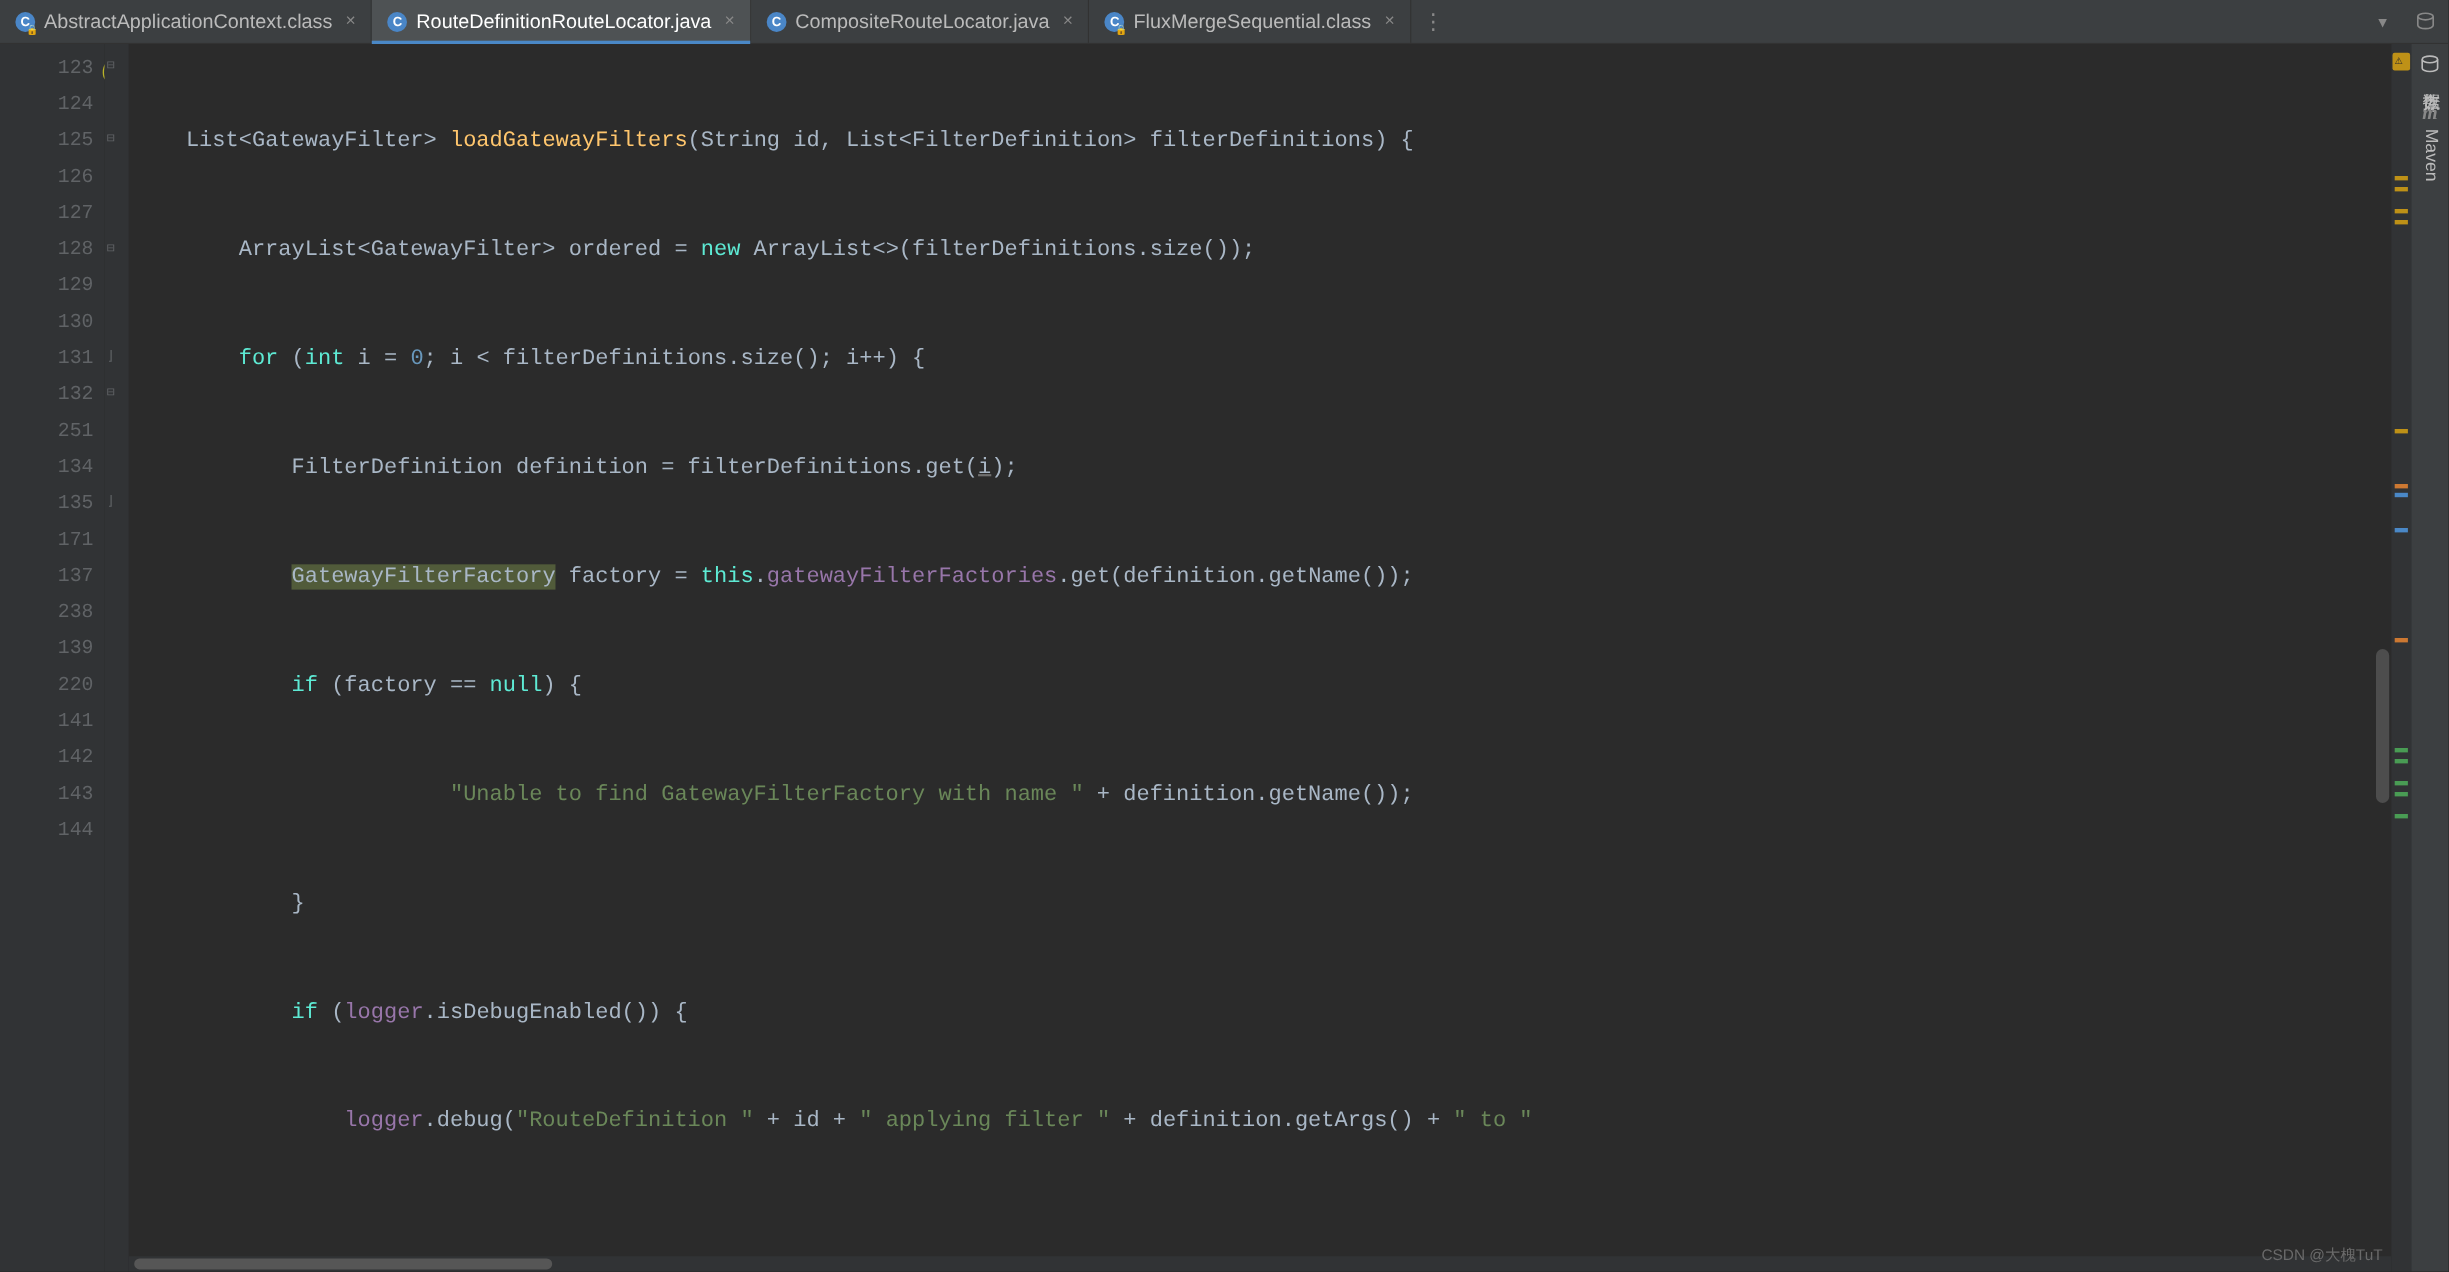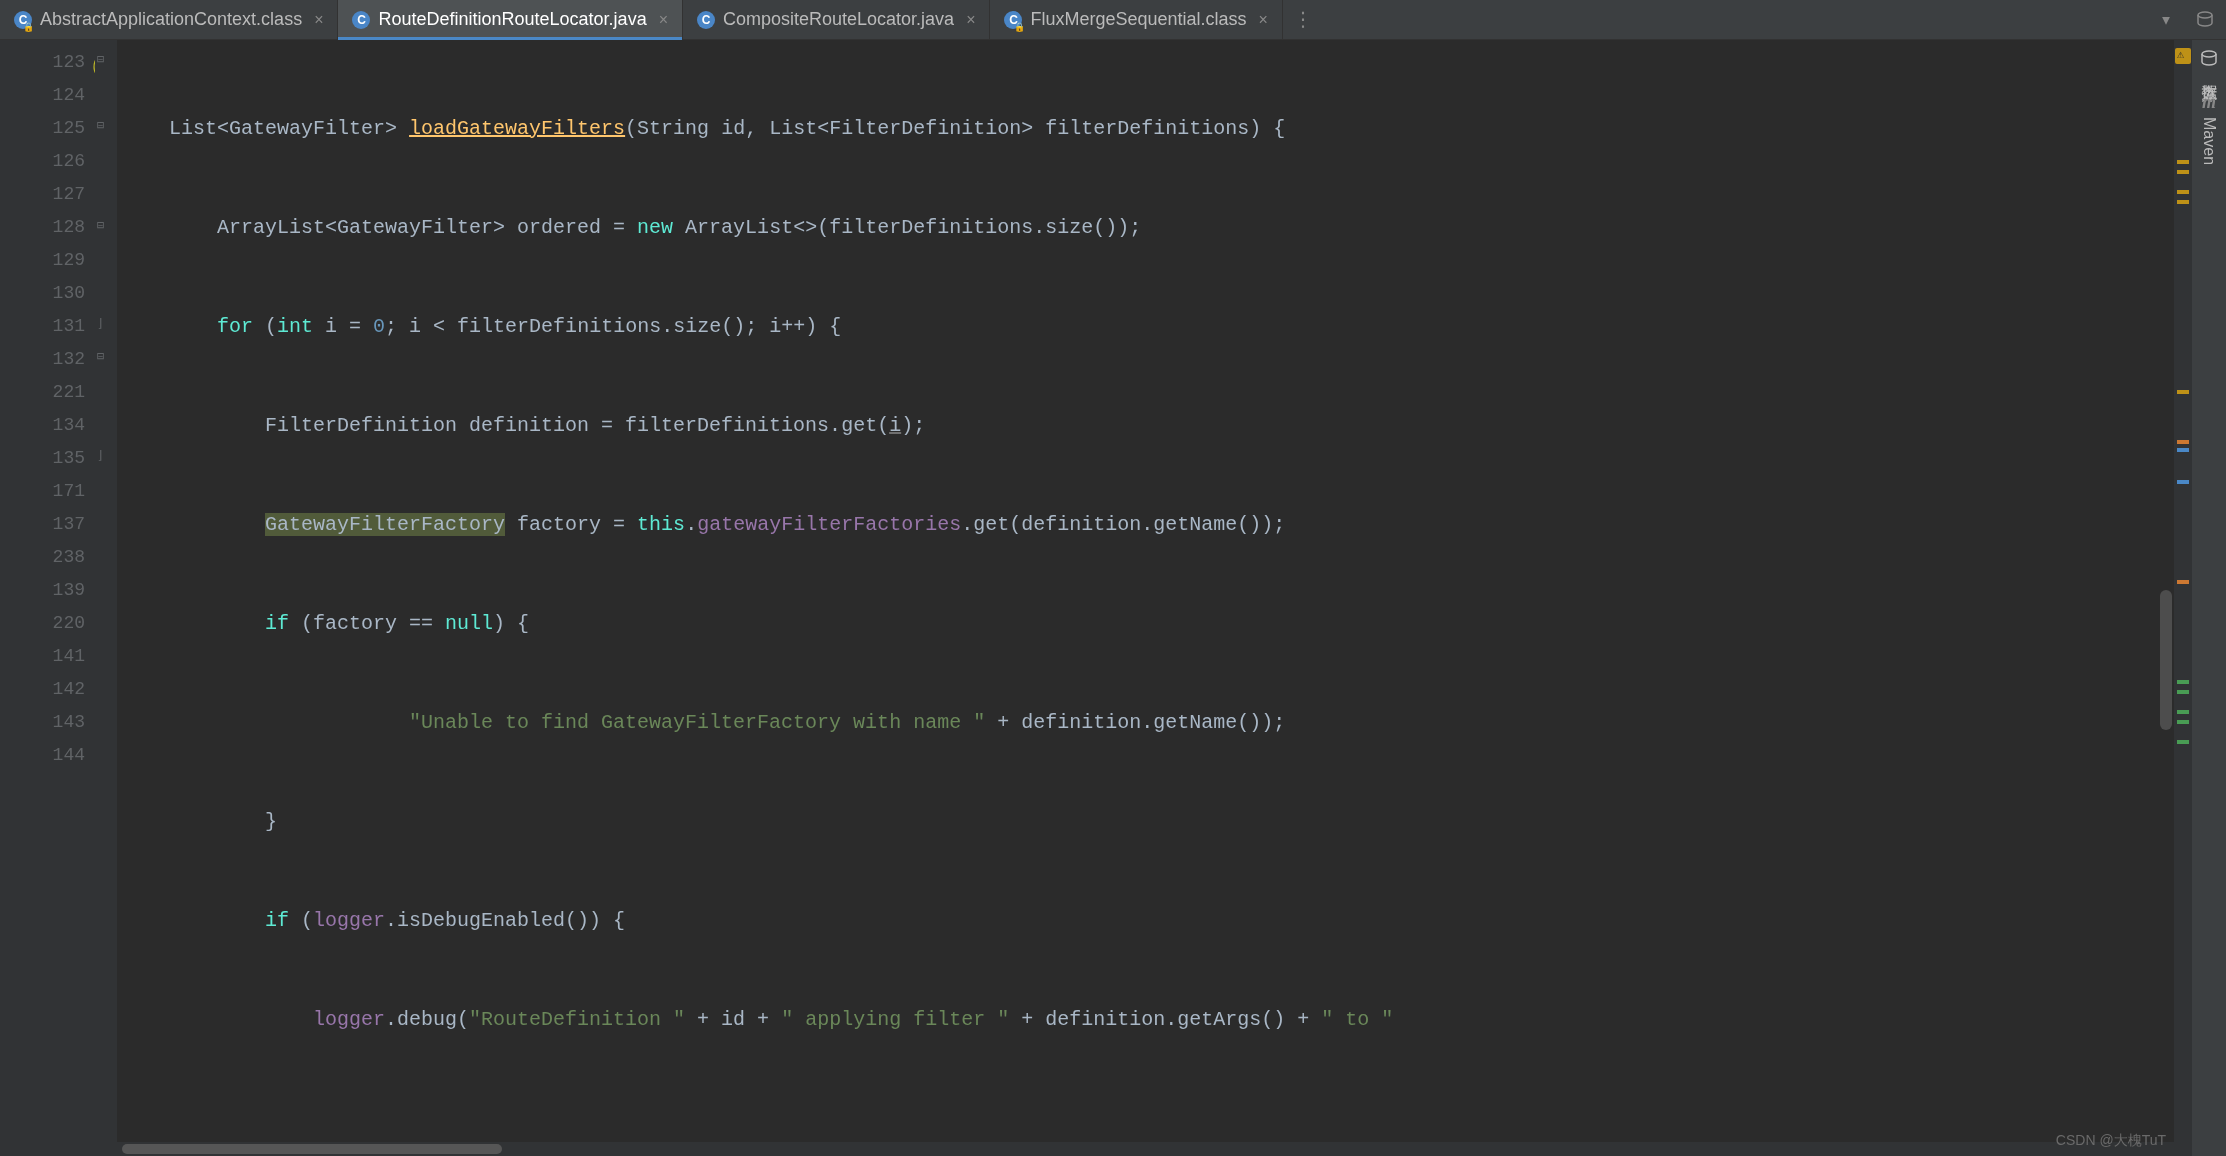--- a/index.html
+++ b/index.html
@@ -143,21 +143,21 @@
       height: 33px;
     }
     .selection-bg {
       background: #515b3a;
     }
     
     
     .kw { color: #5eead4; }
     .str { color: #6a8759; }
     .num { color: #6897bb; }
-    .method { color: #ffc66d; text-decoration: underline; }
+    .method { color: #ffc66d; }
     .field { color: #9876aa; }
     .underline { text-decoration: underline; text-decoration-color: #707070; }
     .at { color: #bbb529; }
     
     
     .right-sidebar {
       width: 34px;
       background: #3c3f41;
       display: flex;
       flex-direction: column;
@@ -272,21 +272,21 @@
     <div class="gutter-line">123<span class="gutter-mark at" style="right:-20px;top:4px;font-size:20px">@</span></div>
     <div class="gutter-line">124</div>
     <div class="gutter-line">125</div>
     <div class="gutter-line">126</div>
     <div class="gutter-line">127</div>
     <div class="gutter-line">128</div>
     <div class="gutter-line">129</div>
     <div class="gutter-line">130</div>
     <div class="gutter-line">131</div>
     <div class="gutter-line">132</div>
-    <div class="gutter-line">221</div>
+    <div class="gutter-line">251</div>
     <div class="gutter-line">134</div>
     <div class="gutter-line">135</div>
     <div class="gutter-line">171</div>
     <div class="gutter-line">137</div>
     <div class="gutter-line">238</div>
     <div class="gutter-line">139</div>
     <div class="gutter-line">220</div>
     <div class="gutter-line">141</div>
     <div class="gutter-line">142</div>
     <div class="gutter-line">143</div>

